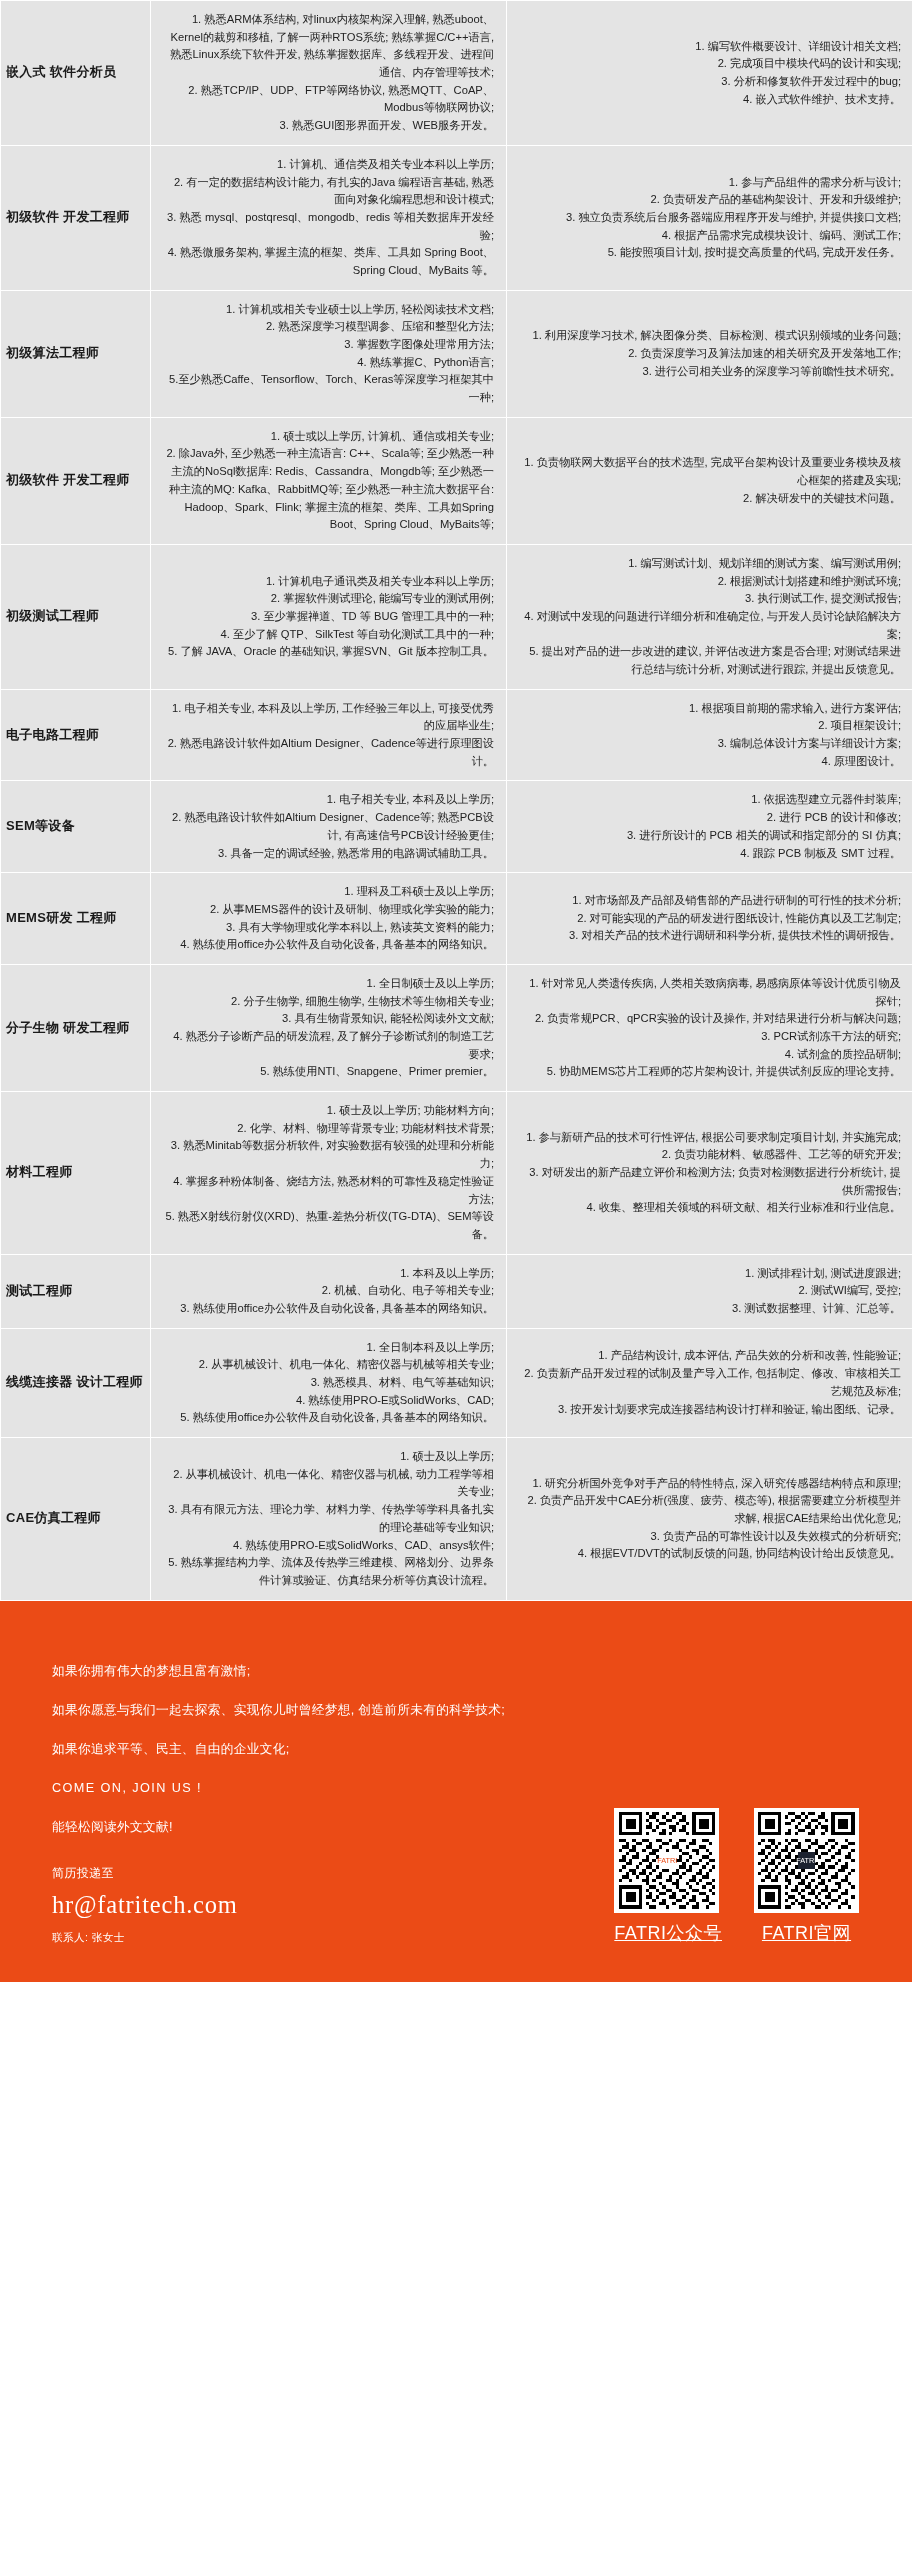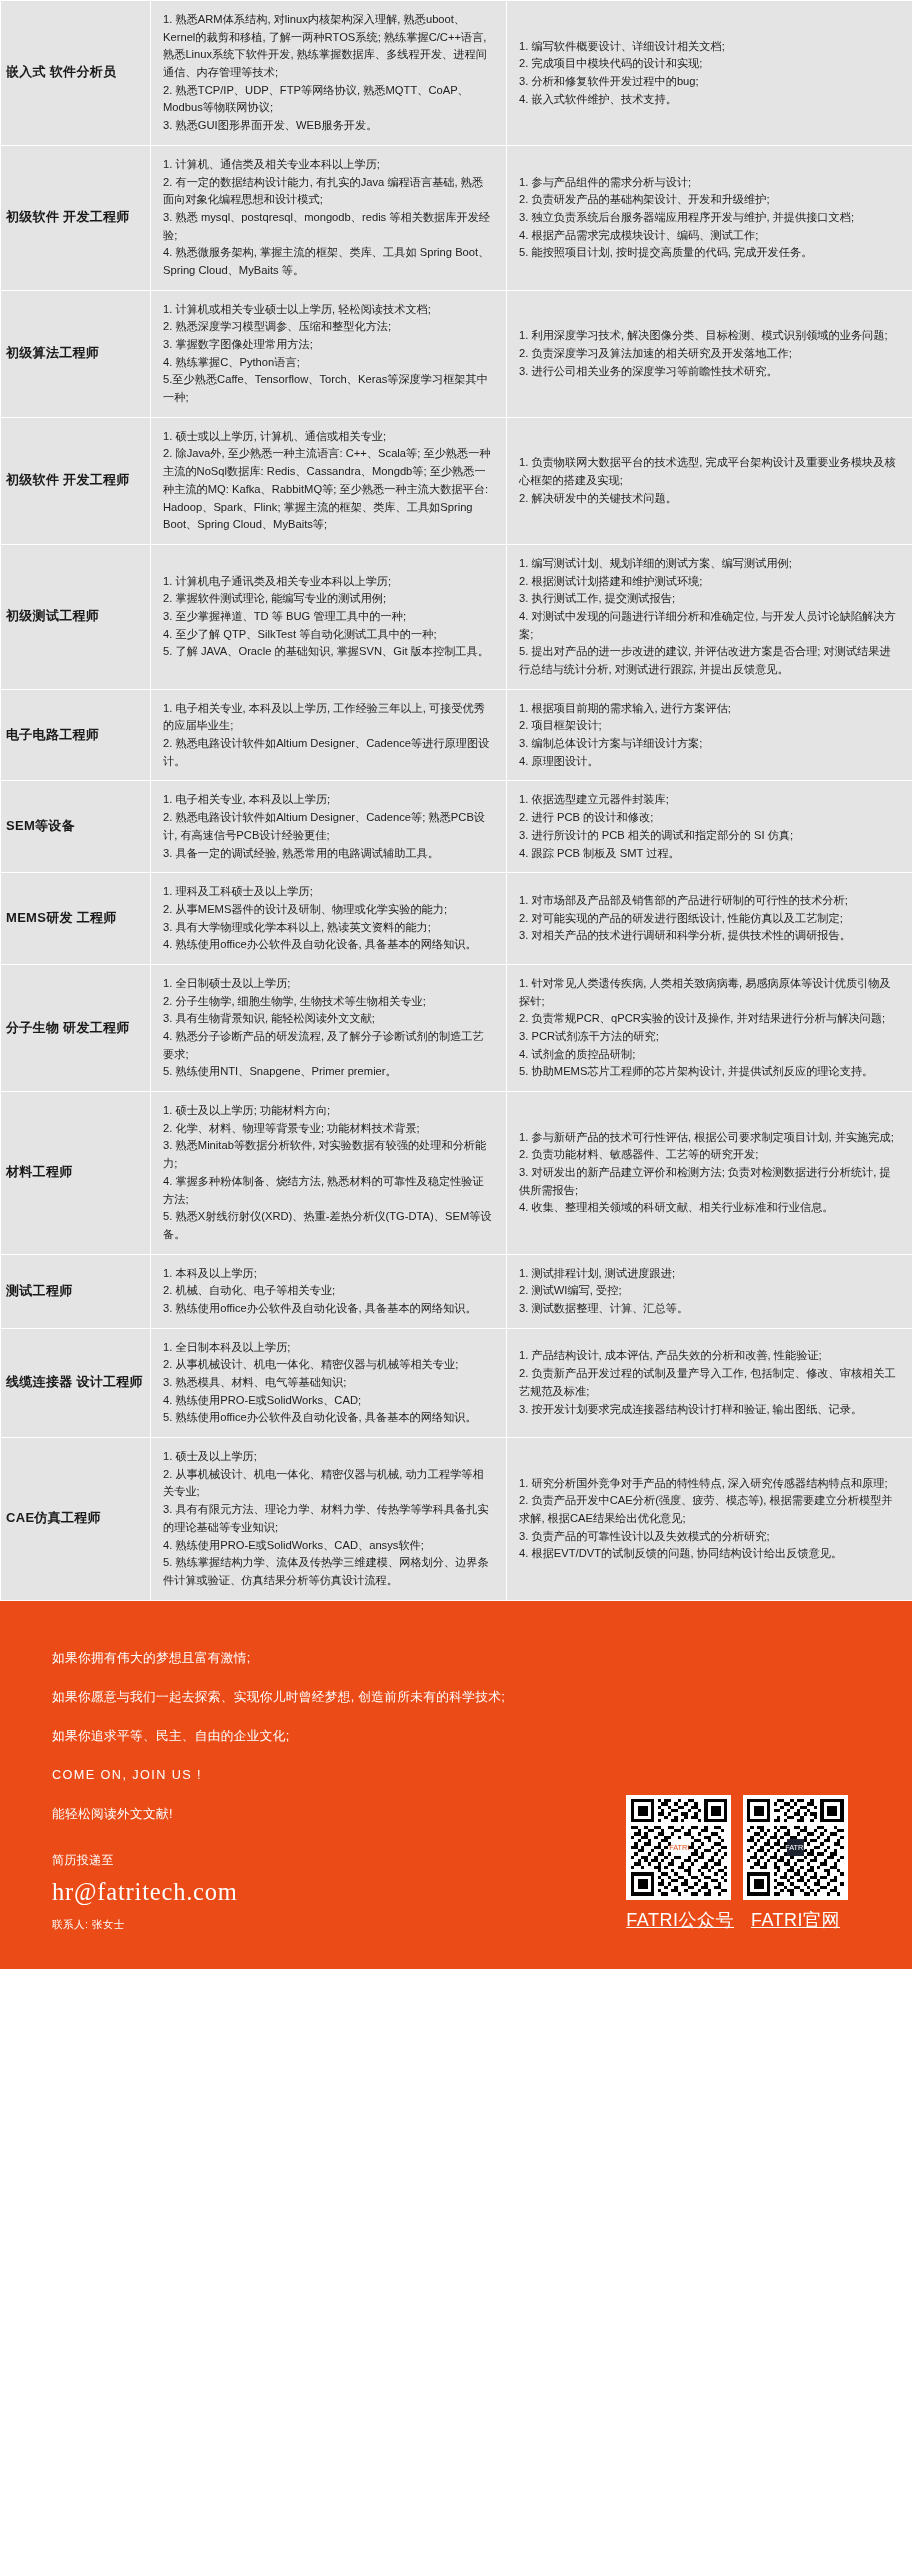--- a/index.html
+++ b/index.html
@@ -37,36 +37,38 @@
   td.col-req  { width: 355px; }
   td.col-duty { width: 406px; }
 
   td.col-req, td.col-duty {
     font-size: 11.2px;
     line-height: 1.58;
     color: #222222;
     vertical-align: middle;
     white-space: pre-line;
     word-break: break-word;
+    text-align: right;
   }
 
   
   .footer {
     background: #eb4b16;
     width: 913px;
     padding: 49px 52px 37px 52px;
     position: relative;
     min-height: 318px;
   }
   .footer-slogans { color: #ffffff; }
   .slogan {
     font-size: 12.7px;
     line-height: 1.35;
     margin-bottom: 22px;
     letter-spacing: 0.3px;
+    margin-top: 13px;
   }
   .slogan.en {
     font-family: Liberation Sans, sans-serif;
     letter-spacing: 1.4px;
     font-size: 12.7px;
   }
   .apply-label {
     color: #ffffff;
     font-size: 12px;
     margin-top: 29px;
@@ -81,24 +83,24 @@
     margin-bottom: 12px;
   }
   .contact-person {
     color: #ffffff;
     font-size: 10.6px;
     letter-spacing: 0.4px;
   }
 
   .qr-block {
     position: absolute;
-    right: 65px;
+    right: 54px;
     bottom: 37px;
     display: flex;
-    gap: 9px;
+    gap: 32px;
   }
   .qr-item { text-align: center; }
   .qr-code {
     width: 105px;
     height: 105px;
     background: #ffffff;
     padding: 4.2px;
     position: relative;
   }
   .qr-code svg { display: block; width: 100%; height: 100%; }

